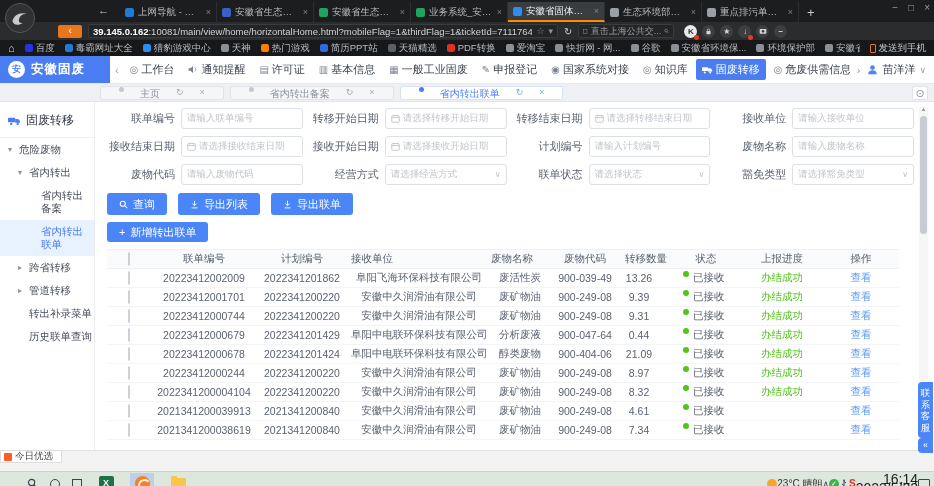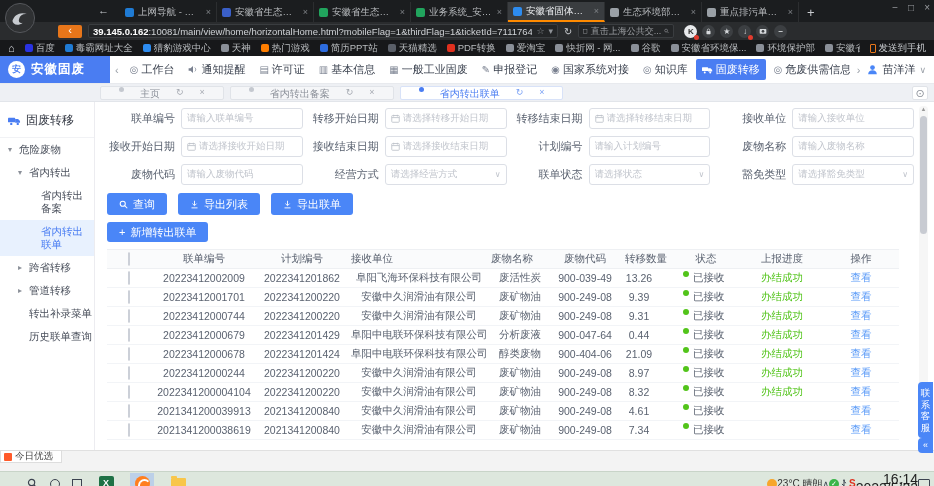--- a/index.html
+++ b/index.html
@@ -476,41 +476,41 @@
               <span class="ph">请选择转移结束日期</span>
             </div>
           </div>
           <div class="field">
             <span class="flabel">接收单位</span>
             <div class="control">
               <span class="ph">请输入接收单位</span>
             </div>
           </div>
           <div class="field">
+            <span class="flabel">接收结束日期</span>
+            <div class="control">
+              <span class="calico">
+                <svg width="9" height="9" viewBox="0 0 12 12">
+                  <rect x="1" y="2" width="10" height="9" rx="1" fill="none" stroke="#c0c4cc" stroke-width="1.2"></rect>
+                  <path d="M1 4.8h10M3.5 1v2.4M8.5 1v2.4" stroke="#c0c4cc" stroke-width="1.2"></path>
+                </svg>
+              </span>
+              <span class="ph">请选择接收结束日期</span>
+            </div>
+          </div>
+          <div class="field">
             <span class="flabel">接收开始日期</span>
             <div class="control">
               <span class="calico">
                 <svg width="9" height="9" viewBox="0 0 12 12">
                   <rect x="1" y="2" width="10" height="9" rx="1" fill="none" stroke="#c0c4cc" stroke-width="1.2"></rect>
                   <path d="M1 4.8h10M3.5 1v2.4M8.5 1v2.4" stroke="#c0c4cc" stroke-width="1.2"></path>
                 </svg>
               </span>
               <span class="ph">请选择接收开始日期</span>
-            </div>
-          </div>
-          <div class="field">
-            <span class="flabel">接收结束日期</span>
-            <div class="control">
-              <span class="calico">
-                <svg width="9" height="9" viewBox="0 0 12 12">
-                  <rect x="1" y="2" width="10" height="9" rx="1" fill="none" stroke="#c0c4cc" stroke-width="1.2"></rect>
-                  <path d="M1 4.8h10M3.5 1v2.4M8.5 1v2.4" stroke="#c0c4cc" stroke-width="1.2"></path>
-                </svg>
-              </span>
-              <span class="ph">请选择接收结束日期</span>
             </div>
           </div>
           <div class="field">
             <span class="flabel">计划编号</span>
             <div class="control">
               <span class="ph">请输入计划编号</span>
             </div>
           </div>
           <div class="field">
             <span class="flabel">废物名称</span>

